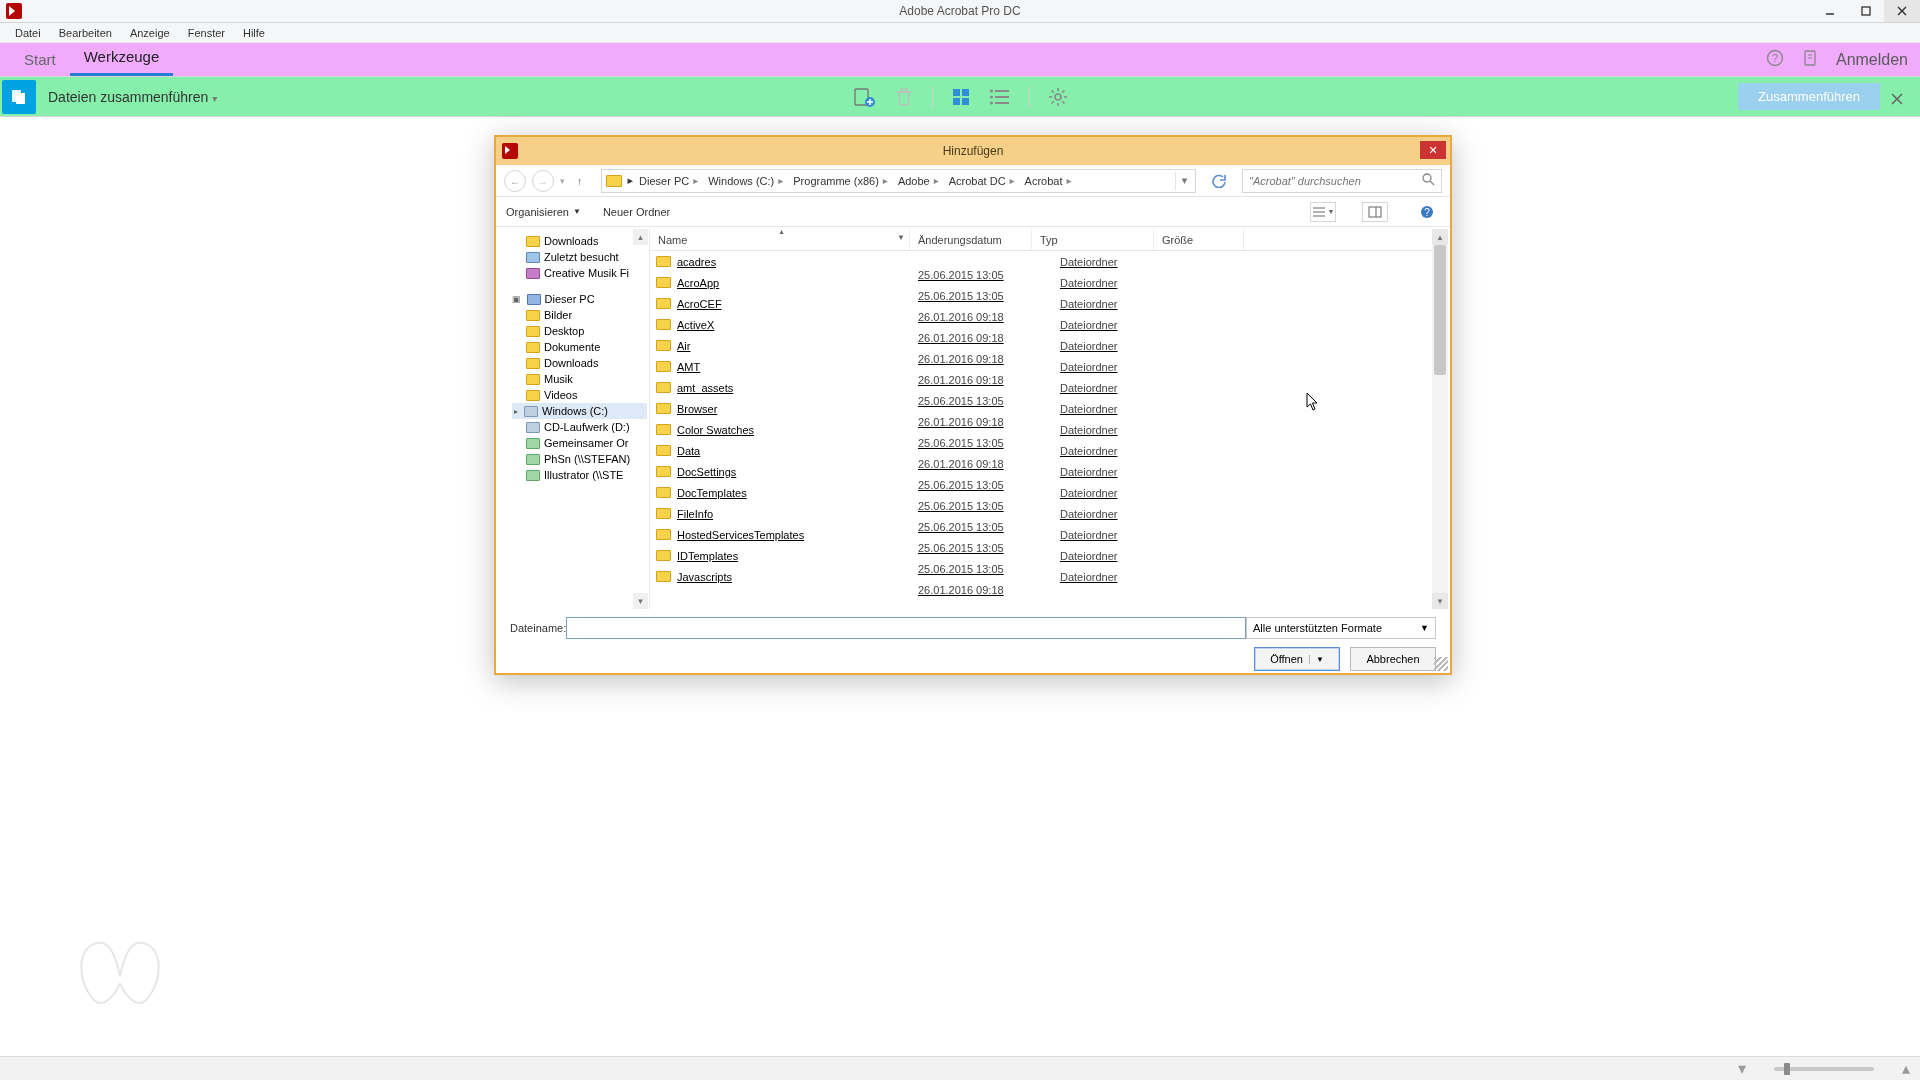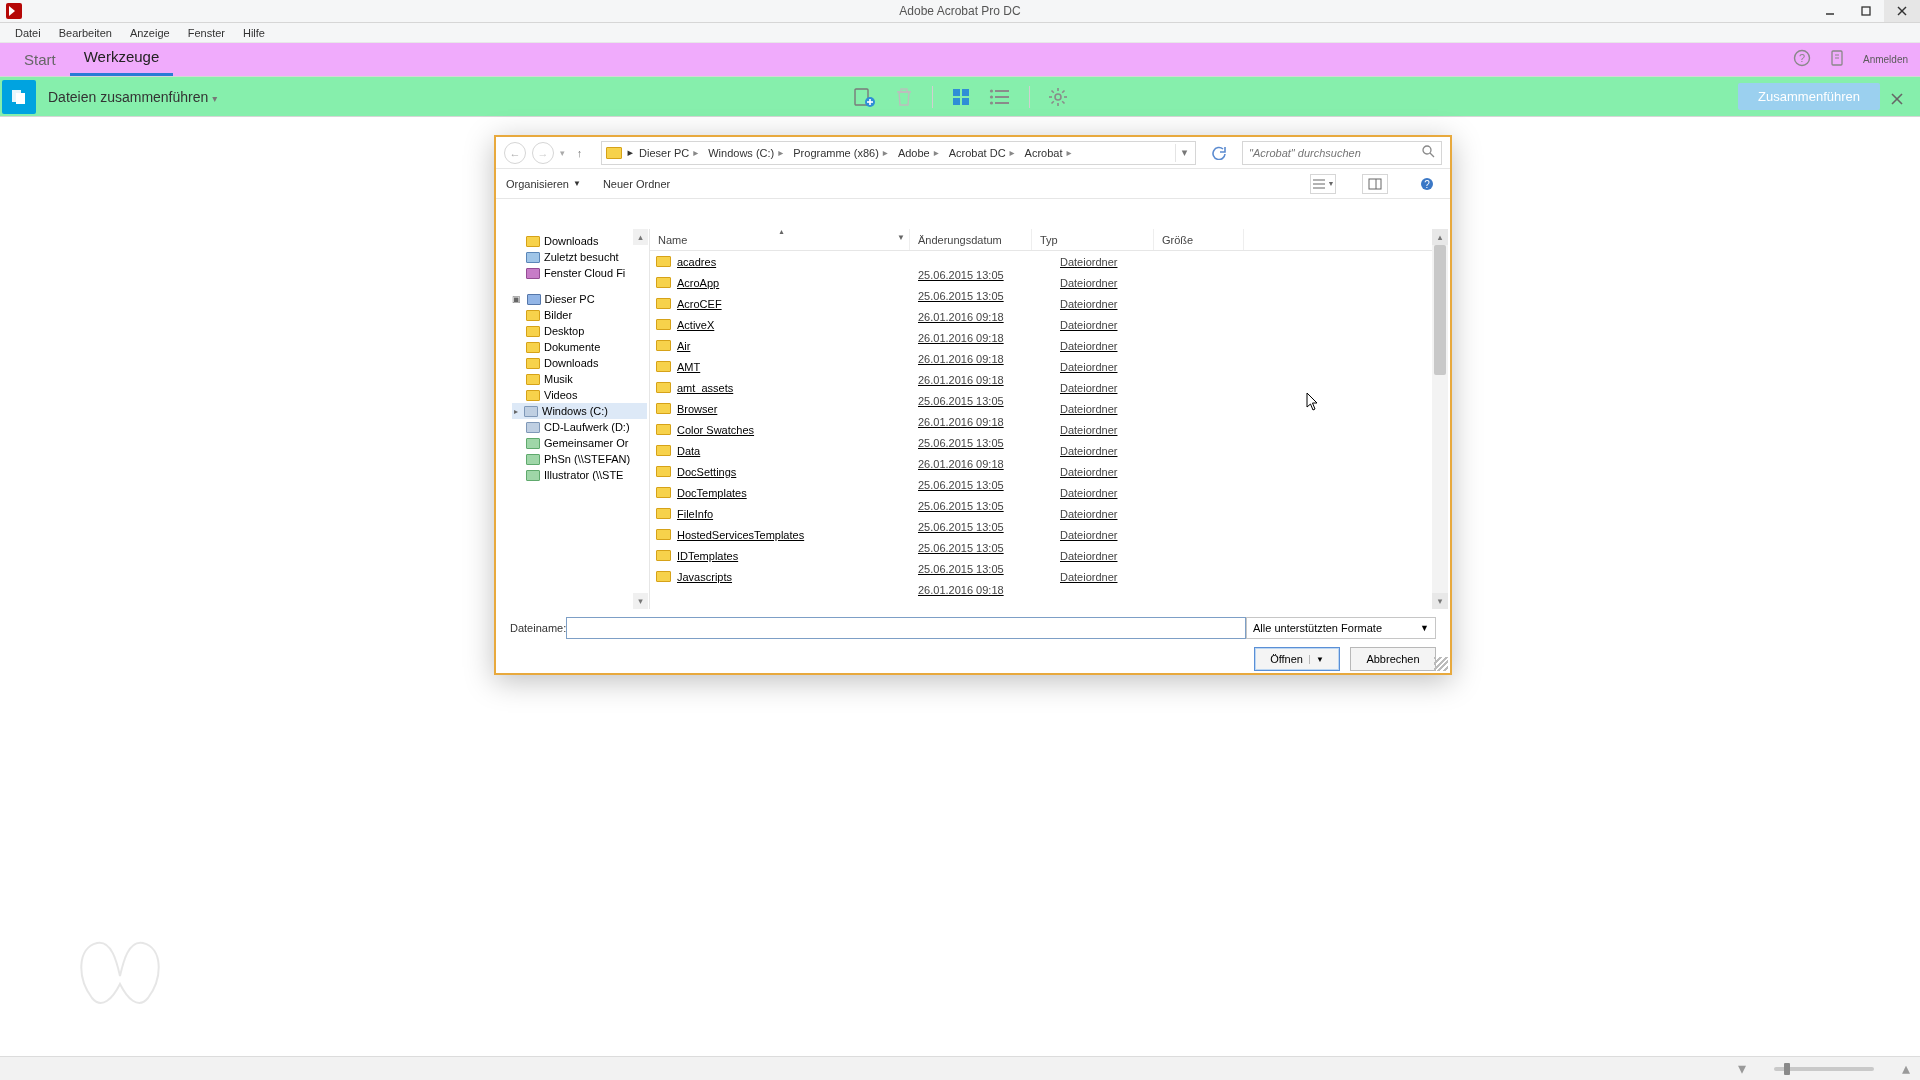--- a/index.html
+++ b/index.html
@@ -17,21 +17,21 @@
 .win-title .win-btn { width: 36px; height: 22px; display:flex; align-items:center; justify-content:center; color:#333; }
 .win-title .win-btn.close { background:#e6e6e6; }
 
 .menubar { height: 20px; background:#f5f6f7; display:flex; align-items:center; padding-left:6px; font-size:11px; color:#333; border-bottom:1px solid #e8e8e8; }
 .menubar span { padding:0 9px; }
 
 .tabs-row { height: 34px; display:flex; align-items:flex-end; padding-left:10px; border-bottom:1px solid #d6d6d6; background:#f0abfc; position:relative; }
 .tabs-row .tab { font-size:15px; padding:6px 14px 8px; color:#666; }
 .tabs-row .tab.active { color:#222; border-bottom:3px solid #2a7bd5; font-weight:400; }
 .tabs-row .right-tools { position:absolute; right:12px; top:0; height:100%; display:flex; align-items:center; gap:18px; color:#6a6a6a; }
-.tabs-row .signin { font-size:10px; color:#5a5a5a; }
+.tabs-row .signin { font-size:16px; color:#5a5a5a; }
 
 .toolbar { height: 40px; background:#86efac; border-bottom:1px solid #d6d6d6; display:flex; align-items:center; position:relative; }
 .toolbar .left { display:flex; align-items:center; }
 .toolbar .tool-icon { width:34px; height:34px; margin:0 2px; display:flex; align-items:center; justify-content:center; background:#00a3e0; color:#fff; border-radius:2px; }
 .toolbar .tool-label { font-size:14px; color:#333; padding:0 10px; }
 .toolbar .center { position:absolute; left:50%; transform:translateX(-50%); display:flex; align-items:center; gap:18px; color:#8a8a8a; }
 .toolbar .center .sep { width:1px; height:22px; background:#d0d0d0; }
 .toolbar .center svg { display:block; }
 .toolbar .right { margin-left:auto; display:flex; align-items:flex-end; gap:4px; padding-right:10px; }
 .toolbar .primary-btn { background:#9bd0ef; color:#fff; font-size:13px; padding:6px 20px; border-radius:2px; }
@@ -265,20 +265,25 @@
   </svg>
 </div>
 
 <div class="statusbar">
   <span>▾</span>
   <div class="slider"></div>
   <span>▴</span>
 </div>
 
 <div class="modal">
+  <div class="modal-title">
+    <div class="m-icon"></div>
+    <div class="m-text">Hinzufügen</div>
+    <div class="m-close">✕</div>
+  </div>
 
   <div class="modal-nav">
     <div class="nav-btn">←</div>
     <div class="nav-btn" style="color:#ccc;">→</div>
     <span style="color:#aaa;font-size:9px;">▾</span>
     <div class="nav-up">↑</div>
     <div class="crumb-box">
       <div class="fld-ico"></div>
       <span class="chev">▸</span>
       <div class="crumb">
@@ -359,21 +364,21 @@
       <div class="node indent1">
           <div class="ico"></div>
           <span>Downloads</span>
         </div>
       <div class="node indent1">
           <div class="ico recent"></div>
           <span>Zuletzt besucht</span>
         </div>
       <div class="node indent1">
           <div class="ico cc"></div>
-          <span>Fenster Cloud Fi</span>
+          <span>Creative Musik Fi</span>
         </div>
       <div class="section-gap"></div>
       <div class="node" style="padding-left:0">
           <span style="font-size:9px;color:#666;margin-right:2px;">▣</span>
           <div class="ico pc"></div>
           <span>Dieser PC</span>
         </div>
       <div class="node indent1">
           <div class="ico"></div>
           <span>Bilder</span>

